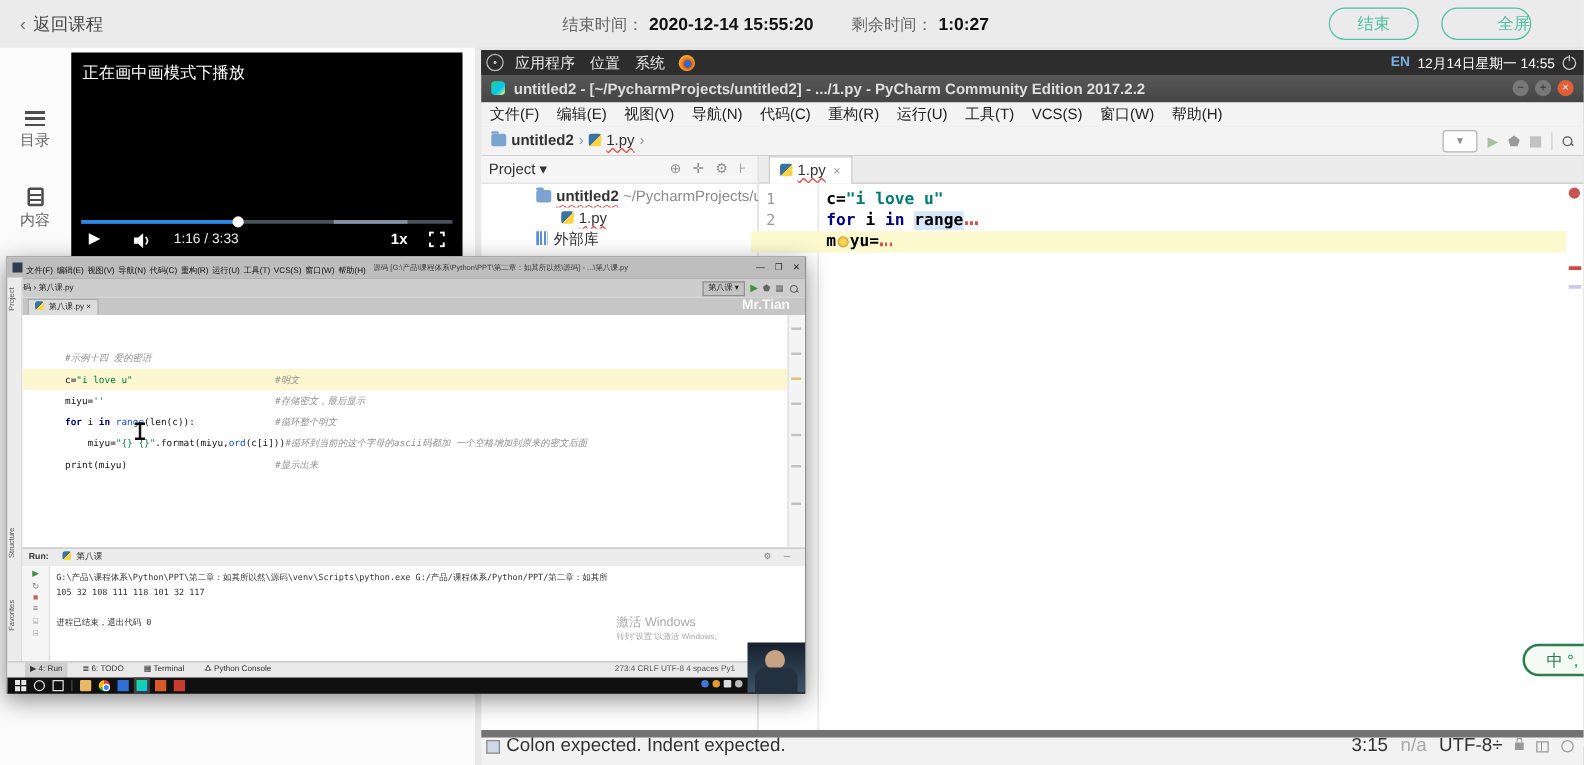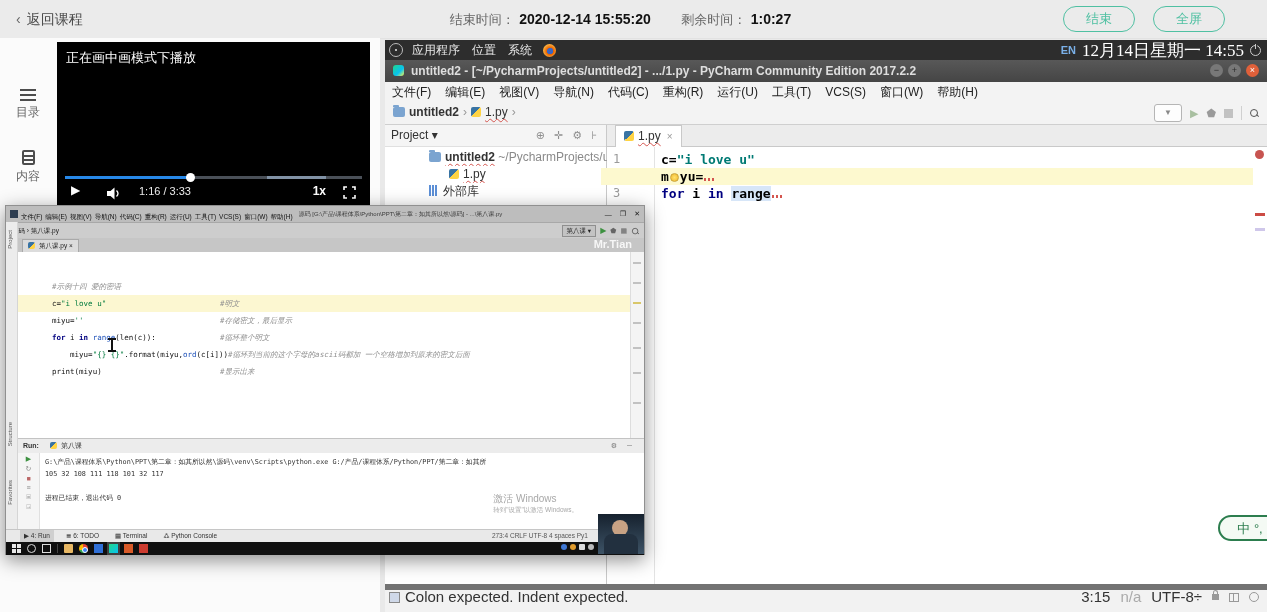--- a/index.html
+++ b/index.html
@@ -8,21 +8,21 @@
 
   
   #hdr{position:absolute;left:0;top:0;width:1267px;height:38px;background:#ebebeb;border-bottom:1px solid #e2e2e2;}
   #back{position:absolute;left:16px;top:0;line-height:38px;font-size:14px;color:#4a4a4a;cursor:pointer;}
   #back .chev{margin-right:6px;color:#666;}
   #hdr-center{position:absolute;left:50%;top:0;transform:translateX(-50%);line-height:38px;white-space:nowrap;}
   .hlbl{font-size:13px;color:#666;}
   .hval{font-size:14px;color:#111;font-weight:bold;margin-right:26px;}
   .pill-btn{position:absolute;top:6px;width:72px;height:26px;line-height:24px;text-align:center;
     border:1px solid #4fc0a2;border-radius:14px;color:#4fc0a2;font-size:13px;background:transparent;box-sizing:border-box;}
-  #btn-end{right:132px;} #btn-fs{right:42px;}
+  #btn-end{right:132px;} #btn-fs{right:42px;text-align:right;}
 
   
   #leftcol{position:absolute;left:0;top:38px;width:380px;height:574px;background:#fbfbfb;}
   .side-item{position:absolute;left:0;width:56px;text-align:center;color:#666;font-size:12px;}
   .ic-list{display:inline-block;width:16px;height:13px;
      background:repeating-linear-gradient(0deg,#4d4d4d 0 2px,transparent 2px 5px);}
   .ic-doc{display:inline-block;width:13px;height:15px;border:2px solid #4d4d4d;border-radius:2px;box-sizing:border-box;
      background:linear-gradient(0deg,transparent 2px,#4d4d4d 2px 4px,transparent 4px 6px,#4d4d4d 6px 8px,transparent 8px);}
   
   #video{position:absolute;left:57px;top:4px;width:313px;height:163px;background:#000;}
@@ -42,21 +42,21 @@
   #desk{position:absolute;left:385px;top:40px;width:882px;height:572px;background:#3a3a3a;}
   #gbar{position:absolute;left:0;top:0;width:882px;height:32px;background:#2d2d2d;color:#e8e8e8;font-size:12px;}
   #gbar .gmenu span{margin-right:4px;padding:0 4px;line-height:20px;display:inline-block;}
   #gbar-left{position:absolute;left:4px;top:0;display:flex;align-items:center;height:20px;}
   #gbar-right{position:absolute;right:6px;top:0;display:flex;align-items:center;height:20px;gap:6px;}
   .gnome-ic{width:12px;height:12px;border:1px solid #bbb;border-radius:50%;display:inline-block;margin-right:5px;
      background:radial-gradient(circle at 50% 50%, #bbb 1px, transparent 1.5px);}
   .ffx{width:13px;height:13px;border-radius:50%;display:inline-block;margin-left:3px;
      background:radial-gradient(circle at 55% 55%, #3a66c4 30%, #e66000 32%, #ffb340 70%);}
   #glang{color:#7ab0e8;font-weight:bold;font-size:11px;}
-  #gclock{font-size:17px;color:#fff;font-family:Liberation Serif, serif;}
+  #gclock{font-size:11px;color:#fff;}
   .pwr{width:9px;height:9px;border:1px solid #ccc;border-radius:50%;position:relative;display:inline-block;}
   .pwr::after{content:"";position:absolute;left:3.5px;top:-2px;width:1px;height:5px;background:#2d2d2d;border-left:1px solid #ccc;}
 
   
   #pcw{position:absolute;left:0;top:20px;width:882px;height:552px;background:#fff;}
   #pcw-title{position:absolute;left:0;top:0;width:100%;height:22px;background:linear-gradient(#585858,#454545);color:#dedede;font-size:12px;}
   #pcw-title .ttl{position:absolute;left:26px;top:0;line-height:22px;white-space:nowrap;font-weight:bold;}
   .pc-logo{position:absolute;left:8px;top:5px;width:11px;height:11px;border-radius:3px;
      background:linear-gradient(135deg,#21d789 0%,#07c3f2 60%,#fcf84a 100%);}
   .wbtns{position:absolute;right:8px;top:4px;display:flex;gap:5px;}
@@ -324,22 +324,22 @@
           <span class="py-ic"></span><span class="err-underline">1.py</span><span class="x">×</span>
         </div>
       </div>
       <div id="gutter">
         <div class="gnum" style="margin-top:4px;">1</div>
         <div class="gnum">2</div>
         <div class="gnum">3</div>
       </div>
       <div id="code">
         <div class="crow" style="margin-top:4px;"><span>c=</span><span class="str">"i love u"</span></div>
+        <div class="crow"><span class="kw">for</span><span> i </span><span class="kw">in</span><span> </span><span class="hl-id">range</span><span class="wave"></span></div>
         <div class="crow cur"><span>m</span><span class="bulb"></span><span>yu=</span><span class="wave"></span></div>
-        <div class="crow"><span class="kw">for</span><span> i </span><span class="kw">in</span><span> </span><span class="hl-id">range</span><span class="wave"></span></div>
       </div>
       <div id="estripe">
         <span class="ebadge"></span>
         <span class="etick" style="top:66px;background:#cc4b44;"></span>
         <span class="etick" style="top:81px;background:#cfc7ea;"></span>
       </div>
     </div>
 
     <div id="sbar">
       <span id="sbar-ic"></span>

